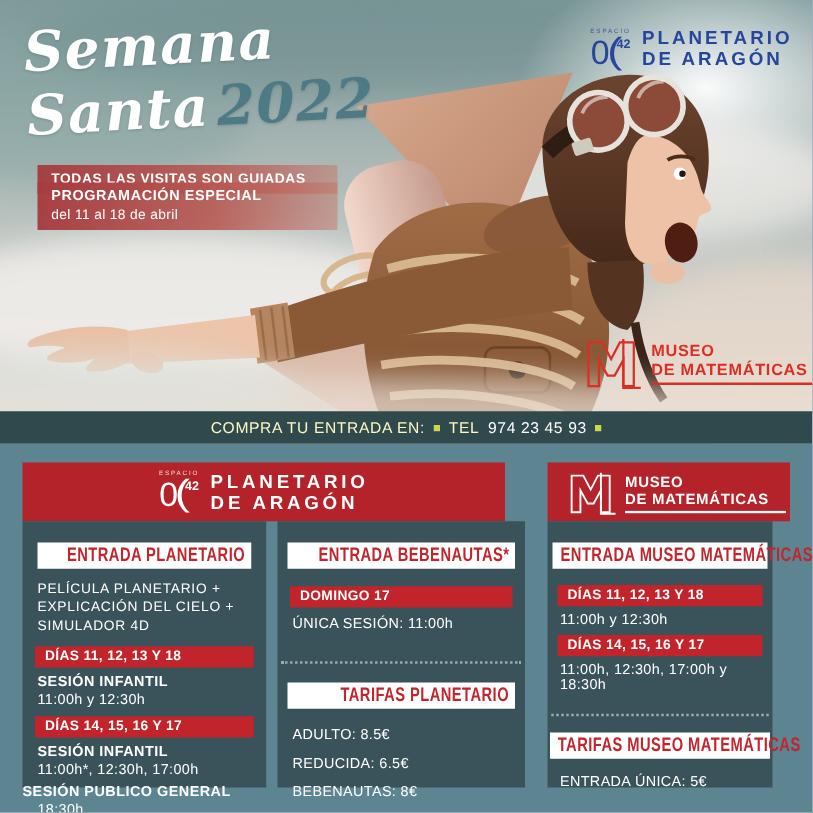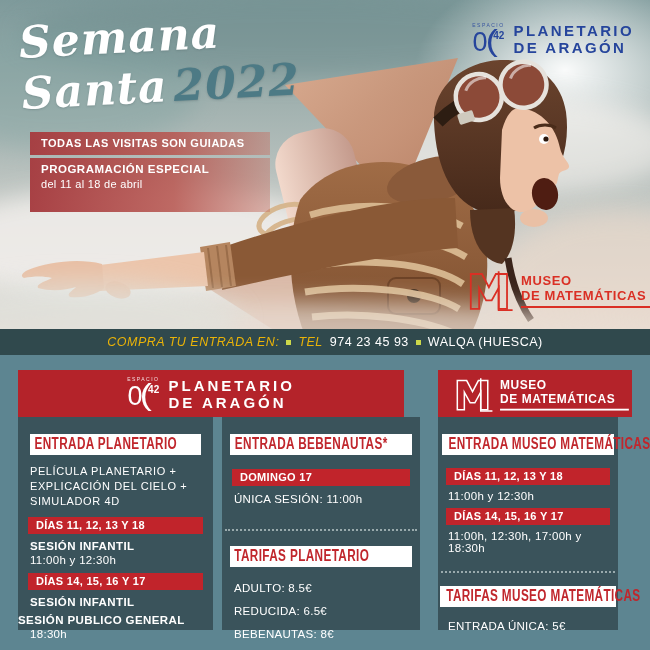--- a/index.html
+++ b/index.html
@@ -25,55 +25,55 @@
   .lp-zero { font-size:27px; font-weight:normal; }
   .lp-paren { font-size:29px; font-weight:normal; transform:scaleX(1.25); margin:-2px 0 0 -1px; }
   .lp-42 { font-size:10px; font-weight:bold; margin:2px 0 0 -3px; }
   .lp-names { display:flex; flex-direction:column; }
   .lp-name { font-size:15px; font-weight:bold; letter-spacing:2.4px; line-height:17px; }
 
   
   .badge { position:absolute; left:30px; width:240px; color:#ffffff;
     background:linear-gradient(90deg, rgba(166,60,64,.97) 0%, rgba(184,88,82,.88) 60%, rgba(198,112,98,.45) 100%); }
   #badge1 { top:132px; height:23px; line-height:23px; font-size:11px; font-weight:bold; letter-spacing:.5px; padding:0 11px; }
-  #badge2 { top:146px; height:54px; padding:4px 11px;margin-top:12px; }
+  #badge2 { top:146px; height:38px; padding:4px 11px; }
   #badge2 .b2l1 { font-size:11.5px; font-weight:bold; letter-spacing:.5px; line-height:15px; }
   #badge2 .b2l2 { font-size:11px; letter-spacing:.3px; line-height:14px; }
 
   
   .logo-museo { display:flex; align-items:center; gap:7px; }
   .logo-museo.photo { position:absolute; top:265px; left:468px; color:#da2f24; }
   .lm-text { display:flex; flex-direction:column; }
   .lm-l1 { font-size:13px; font-weight:bold; letter-spacing:.6px; line-height:15px; }
   .lm-l2 { font-size:13px; font-weight:bold; letter-spacing:.6px; line-height:15px; }
   .lm-underline { height:2px; background:currentColor; margin-top:3px; width:112%; }
 
   
   #banner { position:absolute; top:329px; left:0; width:650px; height:26px;
     background:#30494d; display:flex; align-items:center; justify-content:center;
     gap:7px; font-size:12.5px; letter-spacing:.5px; color:#ffffff; }
-  .yellow { color:#eab308;font-style:italic; }
+  .yellow { color:#fef9c3; }
   .sq-bullet { display:inline-block; width:5px; height:5px; background:#ccd84a; }
 
   
   #bottom { position:absolute; top:355px; left:0; width:650px; height:295px; background:#5d8591; }
 
   .red-header { position:absolute; top:15px; height:47px; background:#b4232a;
     display:flex; align-items:center; justify-content:center; color:#ffffff; }
   #red-header-planetario { left:18px; width:386px; }
   #red-header-museo { left:438px; width:194px; }
   .red-header .lp-name { letter-spacing:3px; }
   .red-header .logo-museo { color:#ffffff; transform:scale(.92); }
 
   .panel { position:absolute; top:62px; height:213px; background:#3a535b; }
   #panel-left   { left:18px;  width:195px; }
   #panel-middle { left:222px; width:198px; }
   #panel-right  { left:438px; width:180px; }
 
-  .white-box { background:#ffffff; height:21px; line-height:21px; text-align:left;
+  .white-box { background:#ffffff; height:21px; line-height:21px; text-align:right;
     color:#c0262c; font-weight:bold; font-size:12.5px; letter-spacing:.4px; }
   .white-box span { display:inline-block; transform:scaleY(1.25) scaleX(.94); white-space:nowrap; }
   .days-bar { background:#c1242b; color:#ffffff; font-weight:bold; font-size:11px;
     height:17px; line-height:17px; padding:0 8px; letter-spacing:.3px; }
   .p-label { color:#ffffff; font-weight:bold; font-size:11.5px; letter-spacing:.4px; }
   .p-text  { color:#ffffff; font-size:11.5px; letter-spacing:.3px; }
   .p-desc  { color:#ffffff; font-size:11px; letter-spacing:.6px; line-height:15px; }
   .dotted-divider { border-top:2px dotted #b9c7c9; opacity:.75; margin:0 3px; }
 </style>
 </head>
@@ -222,21 +222,20 @@
       <div class="lm-underline"></div>
     </div>
   </div>
 
   <div id="banner">
     <span class="yellow">COMPRA TU ENTRADA EN:</span>
     <span class="sq-bullet"></span>
     <span class="yellow">TEL</span>
     <span>974 23 45 93</span>
     <span class="sq-bullet"></span>
-    <span>WALQA (HUESCA)</span>
   </div>
 
   <div id="bottom">
 
     <div id="red-header-planetario" class="red-header">
       <div class="logo-planetario" style="position:static; color:#ffffff;">
         <div class="lp-mark">
           <div class="lp-espacio">ESPACIO</div>
           <div class="lp-glyph">
             <span class="lp-zero">0</span>
@@ -272,20 +271,21 @@
       <div class="p-desc" style="margin:9px 12px 0;">
         <div>PELÍCULA PLANETARIO +</div>
         <div>EXPLICACIÓN DEL CIELO +</div>
         <div>SIMULADOR 4D</div>
       </div>
       <div class="days-bar" style="margin:8px 10px 0;">DÍAS 11, 12, 13 Y 18</div>
       <div class="p-label" style="margin:6px 12px 0;">SESIÓN INFANTIL</div>
       <div class="p-text" style="margin:2px 12px 0;">11:00h y 12:30h</div>
       <div class="days-bar" style="margin:7px 10px 0;">DÍAS 14, 15, 16 Y 17</div>
       <div class="p-label" style="margin:6px 12px 0;">SESIÓN INFANTIL</div>
+      <div class="p-text" style="margin:2px 12px 0;">11:00h*, 12:30h, 17:00h</div>
       <div class="p-label" style="margin:6px 0 0;">SESIÓN PUBLICO GENERAL</div>
       <div class="p-text" style="margin:2px 12px 0;">18:30h</div>
     </div>
 
     <div id="panel-middle" class="panel">
       <div class="white-box" style="margin:17px 8px 0;"><span>ENTRADA BEBENAUTAS*</span></div>
       <div class="days-bar" style="margin:14px 10px 0;">DOMINGO 17</div>
       <div class="p-text" style="margin:7px 12px 0;">ÚNICA SESIÓN: 11:00h</div>
       <div class="dotted-divider" style="margin-top:24px;"></div>
       <div class="white-box" style="margin:15px 8px 0;"><span>TARIFAS PLANETARIO</span></div>

